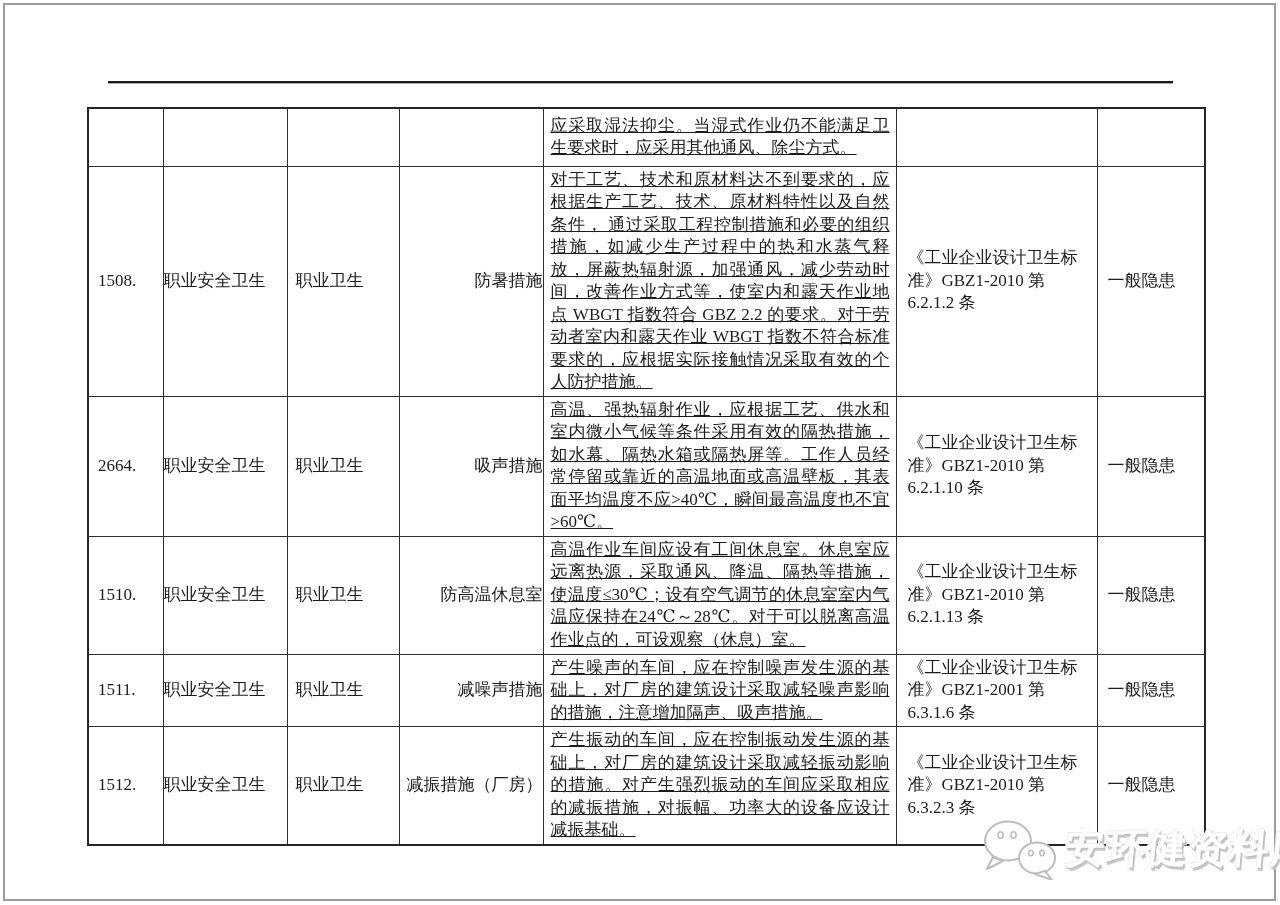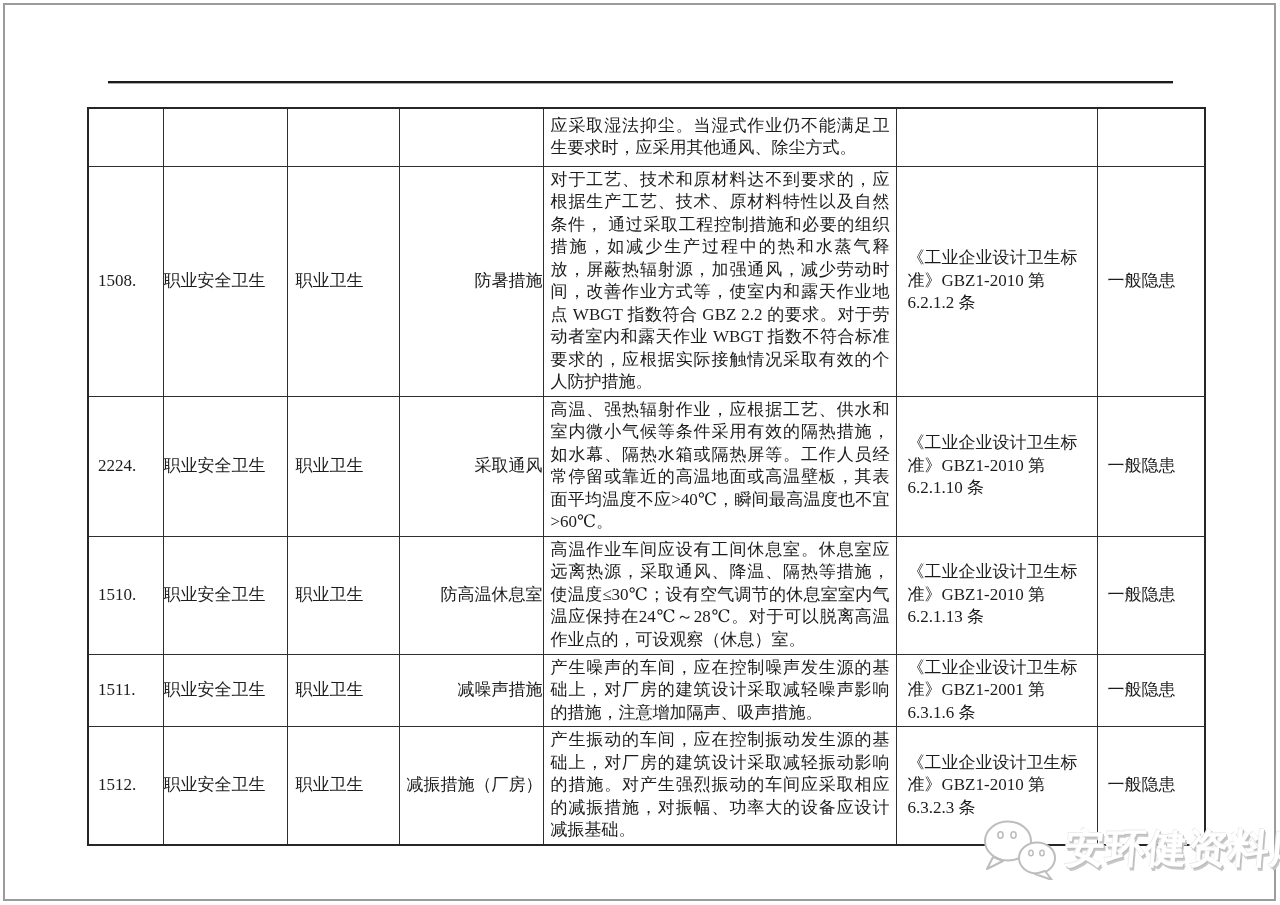--- a/index.html
+++ b/index.html
@@ -20,21 +20,21 @@
     table-layout:fixed;border:2px solid #262626;
   }
   table.danger-table td{
     border:1px solid #2e2e2e;overflow:hidden;font-size:17px;
     vertical-align:middle;line-height:22.5px;
   }
   td.c0{padding:0 2px 0 9px;}
   td.c1{padding:0 2px 0 0;}
   td.c2{padding:0 2px 0 8px;}
   td.c3{padding:0 0 0 7px;font-size:16px;white-space:nowrap;text-align:right;}
-  td.c4{vertical-align:top;text-align:justify;padding:2px 6px 2px 7px;}
+  td.c4{vertical-align:top;text-align:justify;padding:2px 6px 2px 7px;text-decoration:underline;}
   td.c5{font-size:16px;padding:0 9px 0 11px;line-height:24px;margin-top:48px;}
   td.c6{padding:0 16px 0 10px;}
   .watermark{
     position:absolute;left:977px;top:816px;display:flex;align-items:center;gap:4px;
   }
   .wm-icon{display:block;}
   .wm-text{
     font-family:"Liberation Sans","DejaVu Sans",sans-serif;
     font-size:40px;font-weight:bold;color:#ffffff;letter-spacing:1px;
     transform:skewX(-5deg);white-space:nowrap;
@@ -70,24 +70,24 @@
       <tr style="height: 207px;">
         <td class="c0">1508.</td>
         <td class="c1">职业安全卫生</td>
         <td class="c2">职业卫生</td>
         <td class="c3">防暑措施</td>
         <td class="c4">对于工艺、技术和原材料达不到要求的，应根据生产工艺、技术、原材料特性以及自然条件， 通过采取工程控制措施和必要的组织措施，如减少生产过程中的热和水蒸气释放，屏蔽热辐射源，加强通风，减少劳动时间，改善作业方式等，使室内和露天作业地点 WBGT 指数符合 GBZ 2.2 的要求。对于劳动者室内和露天作业 WBGT 指数不符合标准要求的，应根据实际接触情况采取有效的个人防护措施。</td>
         <td class="c5">《工业企业设计卫生标准》GBZ1-2010 第 6.2.1.2 条</td>
         <td class="c6">一般隐患</td>
       </tr>
       <tr style="height: 122px;">
-        <td class="c0">2224.</td>
+        <td class="c0">2664.</td>
         <td class="c1">职业安全卫生</td>
         <td class="c2">职业卫生</td>
-        <td class="c3">采取通风</td>
+        <td class="c3">吸声措施</td>
         <td class="c4">高温、强热辐射作业，应根据工艺、供水和室内微小气候等条件采用有效的隔热措施，如水幕、隔热水箱或隔热屏等。工作人员经常停留或靠近的高温地面或高温壁板，其表面平均温度不应&gt;40℃，瞬间最高温度也不宜&gt;60℃。</td>
         <td class="c5">《工业企业设计卫生标准》GBZ1-2010 第 6.2.1.10 条</td>
         <td class="c6">一般隐患</td>
       </tr>
       <tr style="height: 118px;">
         <td class="c0">1510.</td>
         <td class="c1">职业安全卫生</td>
         <td class="c2">职业卫生</td>
         <td class="c3">防高温休息室</td>
         <td class="c4">高温作业车间应设有工间休息室。休息室应远离热源，采取通风、降温、隔热等措施，使温度≤30℃；设有空气调节的休息室室内气温应保持在24℃～28℃。对于可以脱离高温作业点的，可设观察（休息）室。</td>

